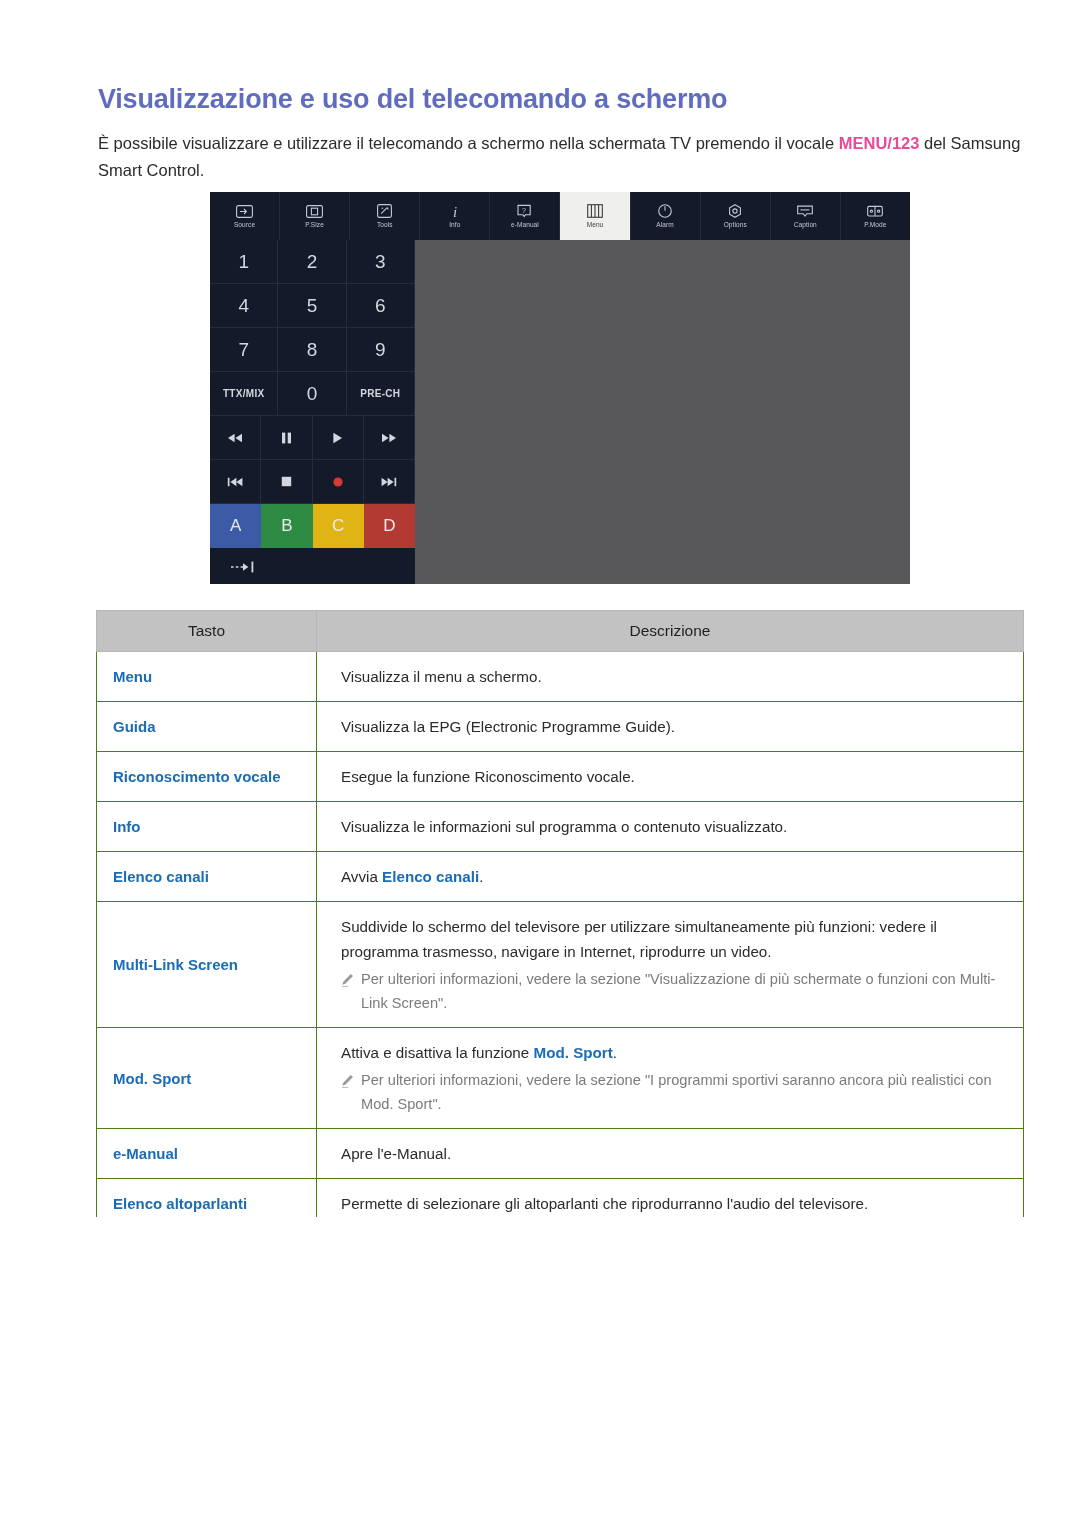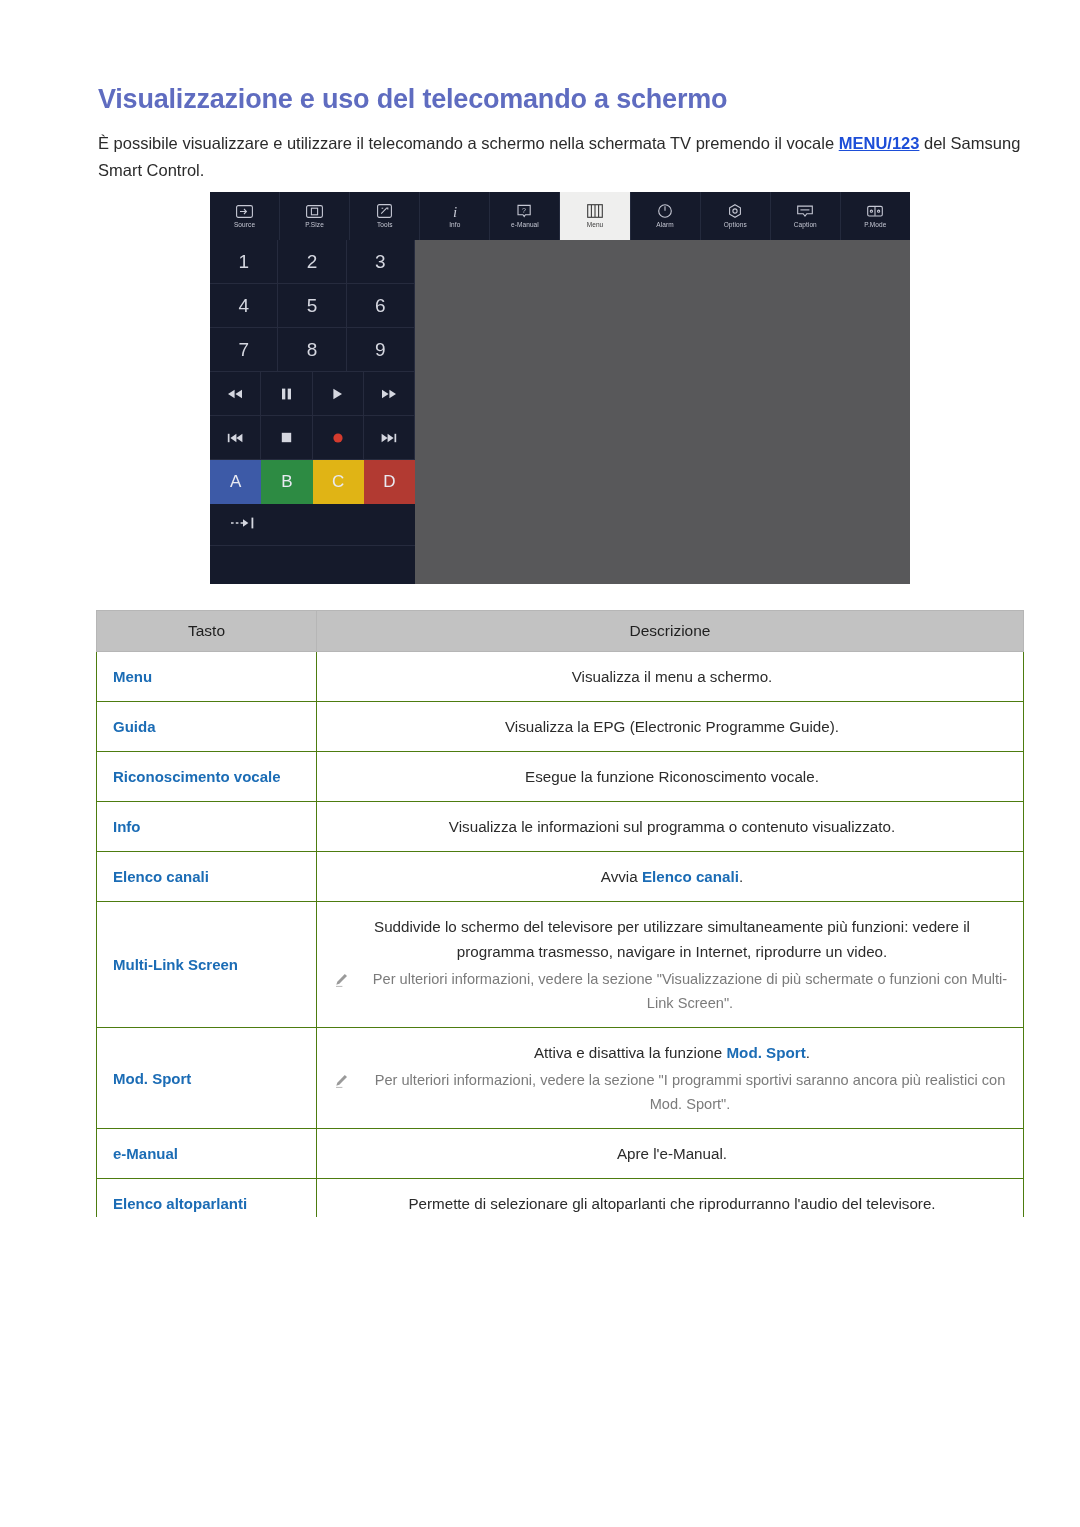--- a/index.html
+++ b/index.html
@@ -29,23 +29,22 @@
   }
   .intro {
     position: absolute;
     left: 78px; top: 113px;
     width: 925px;
     font-size: 16.5px;
     line-height: 27px;
     color: #2b2b2b;
   }
   .intro .kbd {
-    color: #1d4ed8;
+    color: #ec4899;
     font-weight: bold;
-    text-decoration: underline;
   }
 
   
   .remote {
     position: absolute;
     left: 190px; top: 192px;
     width: 700px; height: 392px;
     background: #58585a;
     overflow: hidden;
   }
@@ -158,31 +157,30 @@
     border-color: #b6b6b6;
   }
   .col-key { width: 220px; }
   .tbl td.key {
     padding: 10px 0 10px 16px;
     color: #1b6cb5;
     font-weight: bold;
     font-size: 15px;
   }
   .tbl td.desc {
-    padding: 12px 14px 12px 18px;
+    padding: 12px 14px 12px 24px;
     color: #2b2b2b;
     font-size: 15.2px;
     line-height: 25px;
-    text-align: center;
   }
   .tbl td.desc .lnk { color: #1b6cb5; font-weight: bold; }
   .note {
     display: flex;
     align-items: flex-start;
-    gap: 23px;
+    gap: 7px;
     margin-top: 3px;
     color: #7b7b7b;
     font-size: 14.6px;
     line-height: 24px;
   }
   .note .pencil { flex: 0 0 auto; margin-top: 3px; }
   .note .ntext { display: block; }
 </style>
 </head>
 <body>
@@ -298,20 +296,25 @@
           </div>
           <div class="grid-row num-row">
             <div class="cell">4</div>
             <div class="cell">5</div>
             <div class="cell">6</div>
           </div>
           <div class="grid-row num-row">
             <div class="cell">7</div>
             <div class="cell">8</div>
             <div class="cell">9</div>
+          </div>
+          <div class="grid-row num-row">
+            <div class="cell small">TTX/MIX</div>
+            <div class="cell">0</div>
+            <div class="cell small">PRE-CH</div>
           </div>
           <div class="grid-row media-row">
             <div class="cell">
               <svg width="16" height="10" viewBox="0 0 16 10">
                 <path d="M7.6 0.8 1 5l6.6 4.2zM15 0.8 8.4 5 15 9.2z" fill="currentColor"></path>
               </svg>
             </div>
             <div class="cell">
               <svg width="11" height="12" viewBox="0 0 11 12">
                 <rect x="1" y="0.6" width="3.3" height="10.8" fill="currentColor"></rect>

